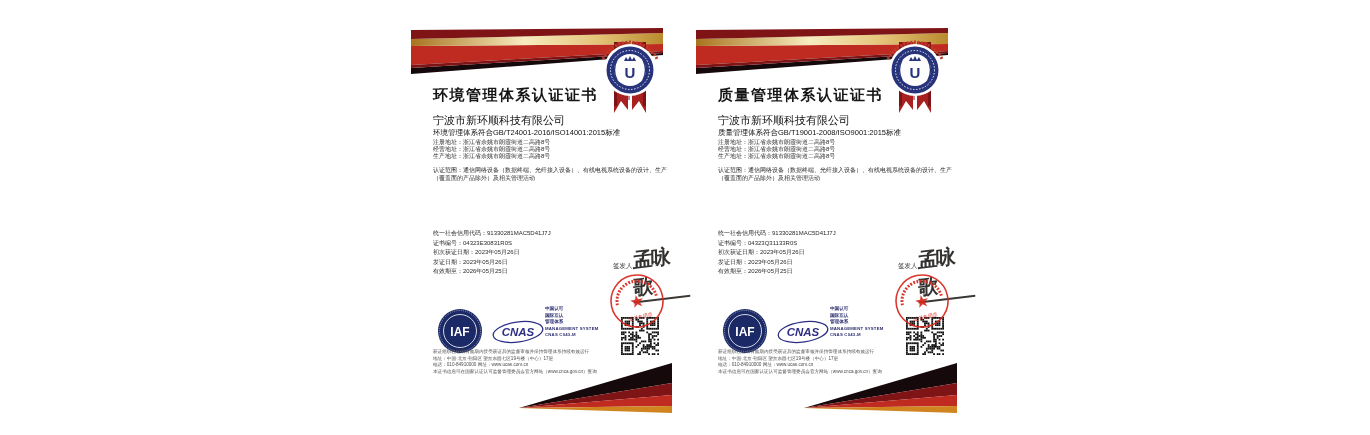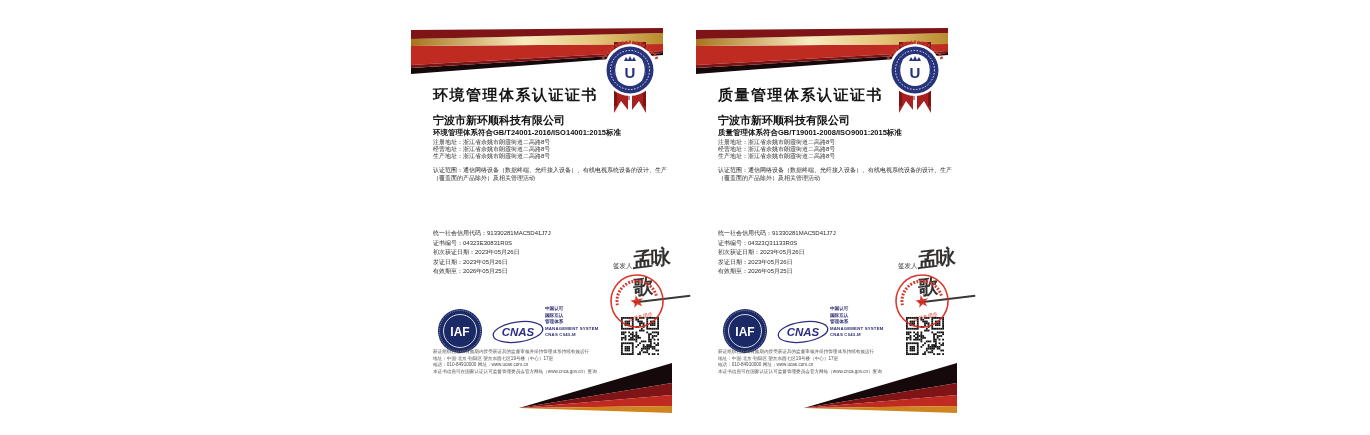--- a/index.html
+++ b/index.html
@@ -4,22 +4,22 @@
 <style>
   html,body{margin:0;padding:0;background:#fff;}
   .stage{position:relative;width:1370px;height:435px;background:#ffffff;overflow:hidden;
          font-family:"Liberation Sans","DejaVu Sans",sans-serif;color:#1a1a1a;}
   .cert{position:absolute;top:0;width:285px;height:435px;background:#fff;}
   .cert-0{left:405px;} .cert-1{left:690px;}
   .abs{position:absolute;}
   .banner{left:6px;top:28px;z-index:1;}
   .badge{left:190px;top:22px;z-index:3;}
   .title{left:28px;top:86px;font-size:15px;font-weight:700;letter-spacing:1.5px;color:#161616;}
-  .company{left:28px;top:113px;font-size:11px;font-weight:700;color:#111;}
-  .standard{left:28px;top:128px;font-size:7.5px;font-weight:700;color:#111;}
+  .company{left:28px;top:113px;font-size:11px;font-weight:400;color:#111;}
+  .standard{left:28px;top:128px;font-size:7.5px;font-weight:400;color:#111;}
   .addr{left:28px;top:139px;font-size:6px;line-height:7.2px;color:#2a2a2a;}
   .scope{left:28px;top:167px;width:238px;font-size:6px;line-height:7.5px;color:#2a2a2a;}
   .info{left:28px;top:229px;font-size:6px;line-height:9.6px;color:#2a2a2a;}
   .signer{left:208px;top:262px;font-size:6.5px;color:#2a2a2a;z-index:2;}
   .signature{left:228px;top:244px;font-size:20px;font-weight:700;color:#33312f;
              transform:rotate(-7deg) skewX(-6deg);letter-spacing:-2px;
              border-bottom:2px solid #3a3734;padding:0 4px 0 0;z-index:2;}
   .stamp{left:203px;top:272px;z-index:4;opacity:.93;}
   .iaf{left:32px;top:308px;}
   .cnas{left:86px;top:317px;}

